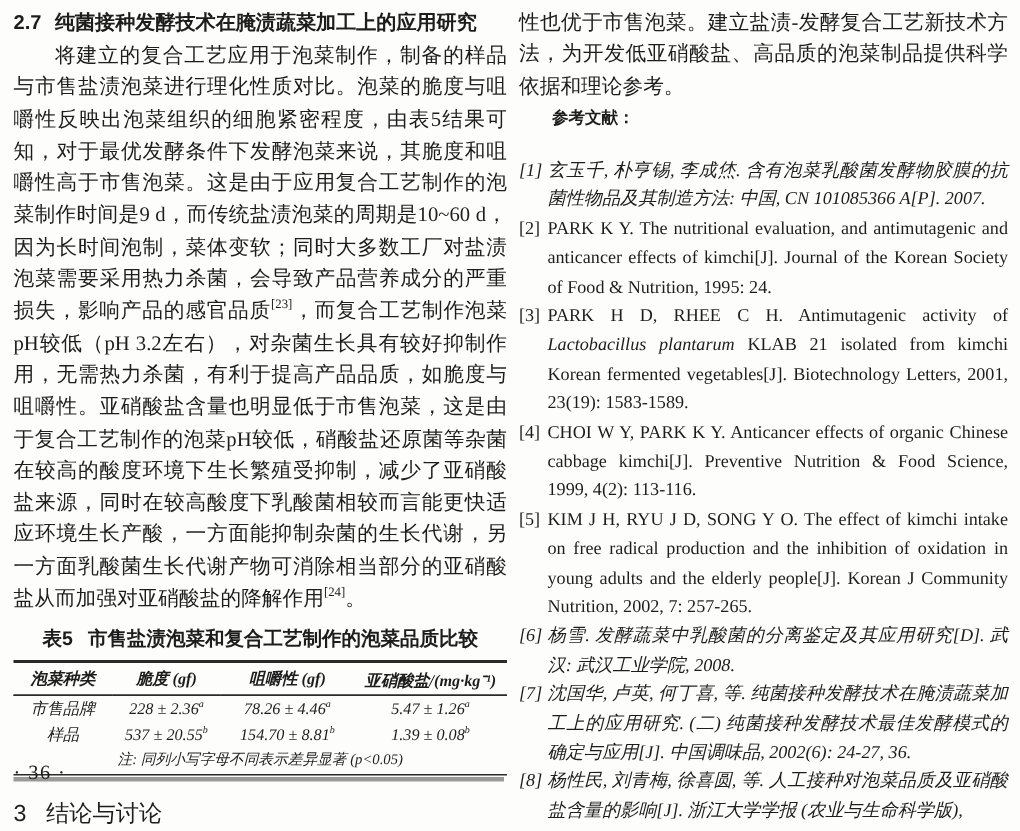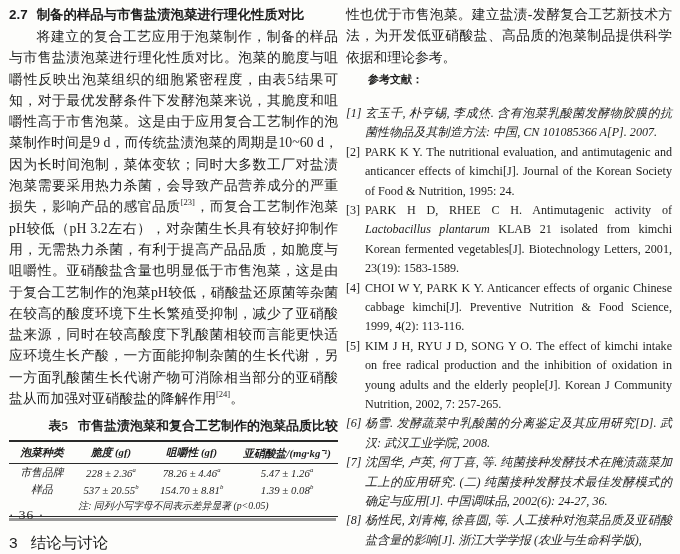--- a/index.html
+++ b/index.html
@@ -8,22 +8,22 @@
         box-sizing:border-box;padding:4px 8px 0 9px;}
   .col{box-sizing:border-box;}
   .col.left{width:329px;}
   .col.right{width:326px;margin-left:8px;}
   .body{font-size:13.8px;line-height:21.3px;text-align:justify;margin:0;}
   .indent{text-indent:2em;}
   sup{font-size:0.62em;line-height:0;}
   .h23{font-family:"Liberation Sans",sans-serif;font-size:13.4px;font-weight:bold;
        margin:0 0 1px;line-height:21px;white-space:nowrap;}
   .h23 .hnum{margin-right:9px;}
-  .tcaption{font-family:Liberation Serif, serif;font-weight:bold;font-size:13px;
-            text-align:right;margin:8px 0 5px;}
+  .tcaption{font-family:Liberation Sans, sans-serif;font-weight:bold;font-size:13px;
+            text-align:center;margin:8px 0 5px;}
   .tcaption .tlabel{margin-right:10px;}
   .tblwrap{border-top:2px solid #2a2a2a;border-bottom:1px solid #2a2a2a;
            position:relative;margin-bottom:8px;}
   .tblwrap::after{content:"";position:absolute;left:0;right:2px;bottom:-5px;
                   height:3px;background:#9a9a9a;}
   table.tbl{width:100%;border-collapse:collapse;font-style:italic;font-size:10.8px;}
   table.tbl th{font-weight:bold;border-bottom:1px solid #2a2a2a;padding:3px 0 2px;text-align:center;}
   table.tbl td{padding:2px 0 1px;text-align:center;}
   .cw0{width:20%;} .cw1{width:22%;} .cw2{width:27%;} .cw3{width:31%;}
   .tnote{font-style:italic;font-size:9.8px;text-align:center;padding:2px 0 3px;}
@@ -45,21 +45,21 @@
          padding:0 2px 1px 2px;}
   .jrule{display:block;height:3.5px;background:#8d8d8d;margin-top:1px;width:95%;}
 </style>
 </head>
 <body>
 
 <div class="page">
 
   <div class="col left">
     <h4 class="h23">
-      <span class="hnum">2.7</span><span>制备的样品与市售盐渍泡菜进行理化性质对比</span>
+      <span class="hnum">2.7</span><span>纯菌接种发酵技术在腌渍蔬菜加工上的应用研究</span>
     </h4>
     <p class="body indent" id="para23"><span>将建立的复合工艺应用于泡菜制作，制备的样品与市售盐渍泡菜进行理化性质对比。泡菜的脆度与咀嚼性反映出泡菜组织的细胞紧密程度，由表5结果可知，对于最优发酵条件下发酵泡菜来说，其脆度和咀嚼性高于市售泡菜。这是由于应用复合工艺制作的泡菜制作时间是9 d，而传统盐渍泡菜的周期是10~60 d，因为长时间泡制，菜体变软；同时大多数工厂对盐渍泡菜需要采用热力杀菌，会导致产品营养成分的严重损失，影响产品的感官品质</span><sup>[23]</sup><span>，而复合工艺制作泡菜pH较低（pH 3.2左右），对杂菌生长具有较好抑制作用，无需热力杀菌，有利于提高产品品质，如脆度与咀嚼性。亚硝酸盐含量也明显低于市售泡菜，这是由于复合工艺制作的泡菜pH较低，硝酸盐还原菌等杂菌在较高的酸度环境下生长繁殖受抑制，减少了亚硝酸盐来源，同时在较高酸度下乳酸菌相较而言能更快适应环境生长产酸，一方面能抑制杂菌的生长代谢，另一方面乳酸菌生长代谢产物可消除相当部分的亚硝酸盐从而加强对亚硝酸盐的降解作用</span><sup>[24]</sup><span>。</span></p>
 
     <div class="tcaption">
       <span class="tlabel">表5</span><span>市售盐渍泡菜和复合工艺制作的泡菜品质比较</span>
     </div>
 
     <div class="tblwrap">
       <table class="tbl">
         <thead>

